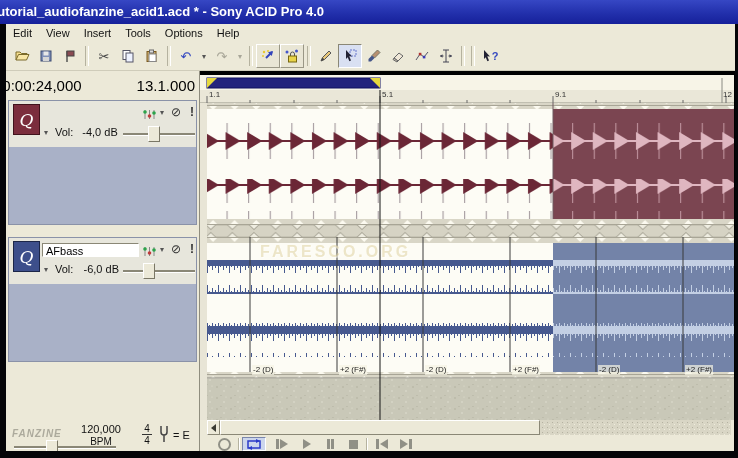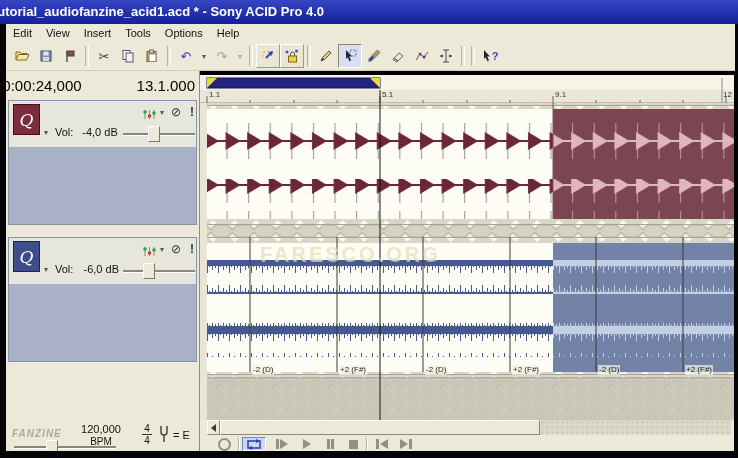--- a/index.html
+++ b/index.html
@@ -40,21 +40,21 @@
          border:1px solid;border-color:#8a8776 #fff #fff #8a8776;font-size:11px;line-height:14px;padding-left:3px;box-sizing:border-box;color:#000;}
   .hicon{position:absolute;top:7px;}
   .volrow{position:absolute;left:0;top:24px;width:100%;height:20px;font-size:11px;color:#111;}
   .groove{position:absolute;top:8px;height:2px;background:#8a8776;border-bottom:1px solid #fff;}
   .thumb{position:absolute;top:1px;width:10px;height:14px;background:#ece9d8;
          border:1px solid;border-color:#fff #7a7766 #7a7766 #fff;}
   
   #timeline{left:200px;top:75px;width:534px;height:345px;background:#ece9d8;}
   .rlab{position:absolute;top:15px;font-size:8px;color:#333;}
   .plab{position:absolute;top:290px;font-size:8px;color:#1c1c1c;background:rgba(245,243,228,.7);padding:0 1px;line-height:10px;}
-  .wm1{position:absolute;left:60px;top:168px;font-size:20px;font-weight:bold;letter-spacing:3px;
+  .wm1{position:absolute;left:60px;top:168px;font-size:16px;font-weight:bold;letter-spacing:3px;
        color:rgba(222,210,160,.55);text-shadow:1px 1px 0 rgba(255,255,255,.5);}
   .laneov{position:absolute;background:transparent;}
   
   #hscroll{left:200px;top:420px;width:534px;height:16px;background:#ece9d8;}
   #hthumb{position:absolute;left:20px;top:0;width:320px;height:15px;background:#ece9d8;
           border:1px solid;border-color:#fff #8a8776 #8a8776 #fff;box-sizing:border-box;}
   #htrack{position:absolute;left:340px;top:0;width:191px;height:15px;background:#d9d6c5;
           background-image:radial-gradient(#b5b2a1 22%,transparent 23%),radial-gradient(#efecdc 22%,transparent 23%);
           background-size:5px 5px;background-position:0 0,2px 2px;}
   #harrow{position:absolute;left:7px;top:0;width:13px;height:15px;background:#ece9d8;
@@ -240,20 +240,21 @@
         <span class="abs" style="left:72px;top:1px;width:38px;text-align:center">-4,0 dB</span>
         <div class="groove" style="left:114px;width:72px"></div>
         <div class="thumb" style="left:139px"></div>
       </div>
     </div>
   </div>
 
   <div class="track" style="top:166px">
     <div class="thead">
       <div class="ticon" style="background:#3d4f8b;border-color:#1c2648">Q</div>
+      <div class="tname">AFbass</div>
       <svg class="hicon" style="left:133px" width="15" height="13">
         <line x1="3" y1="2" x2="3" y2="11" stroke="#888"></line>
           <line x1="7.5" y1="2" x2="7.5" y2="11" stroke="#888"></line>
           <line x1="12" y1="2" x2="12" y2="11" stroke="#888"></line>
         <circle cx="3" cy="4" r="1.8" fill="#2ba34a"></circle>
           <circle cx="7.5" cy="8" r="1.8" fill="#c03a3a"></circle>
           <circle cx="12" cy="5" r="1.8" fill="#2ba34a"></circle>
       </svg>
       <span class="abs dd" style="left:151px;top:7px">▾</span>
       <span class="abs" style="left:162px;top:4px;font-size:12px;color:#333">⊘</span>

